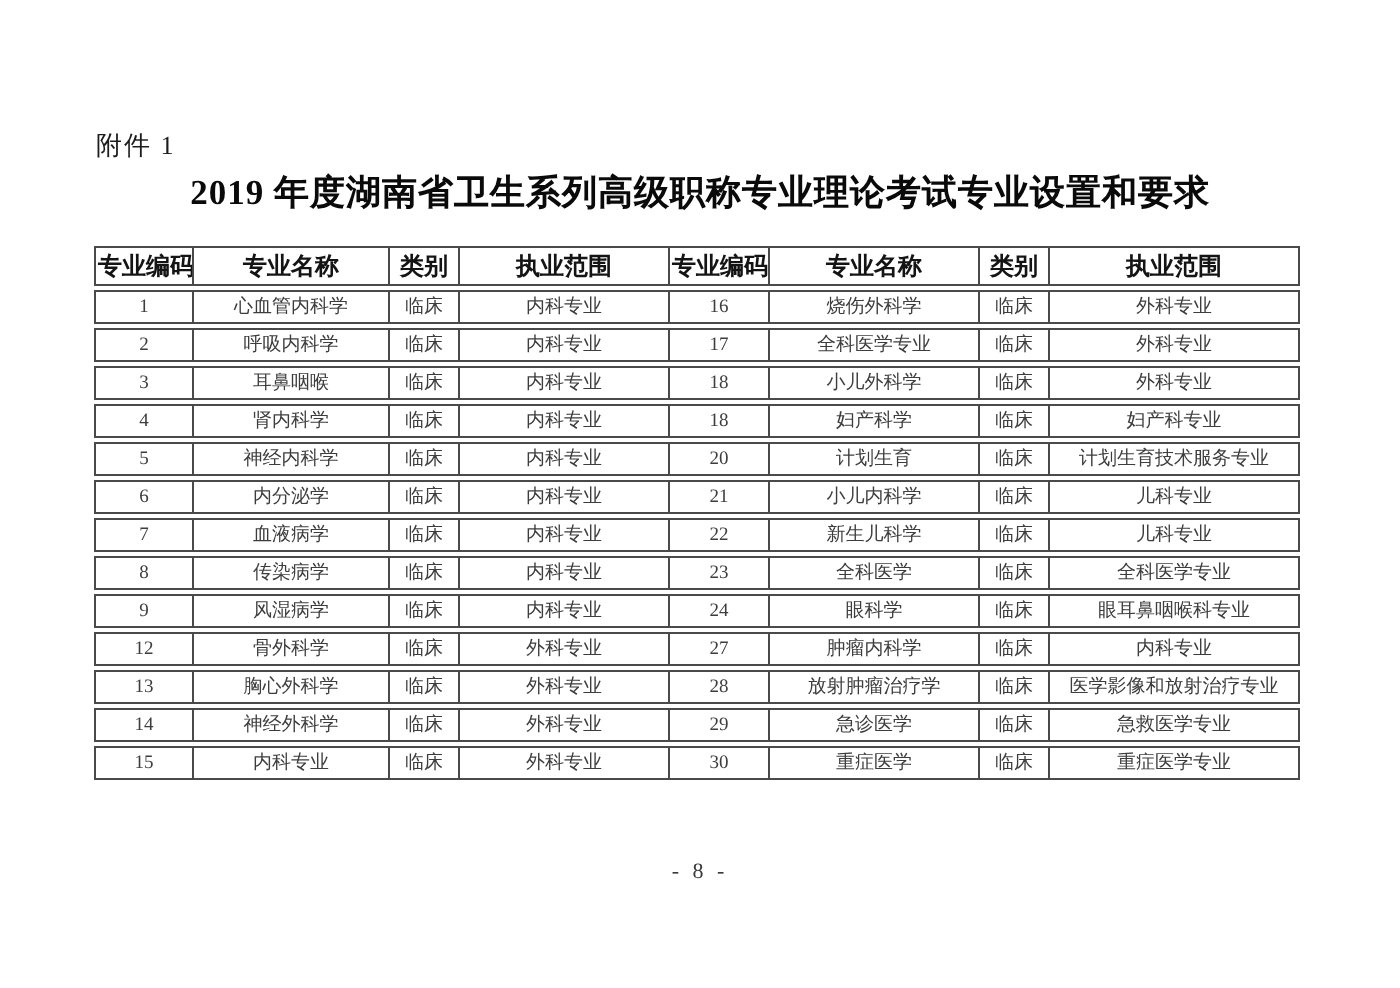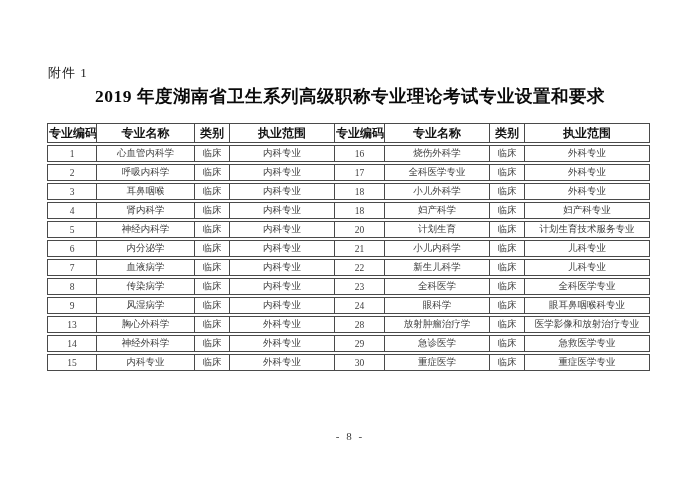--- a/index.html
+++ b/index.html
@@ -162,20 +162,30 @@
           <td class="c0">9</td>
           <td class="c1">风湿病学</td>
           <td class="c2">临床</td>
           <td class="c3">内科专业</td>
           <td class="c4">24</td>
           <td class="c5">眼科学</td>
           <td class="c6">临床</td>
           <td class="c7">眼耳鼻咽喉科专业</td>
         </tr>
         <tr>
+          <td class="c0">12</td>
+          <td class="c1">骨外科学</td>
+          <td class="c2">临床</td>
+          <td class="c3">外科专业</td>
+          <td class="c4">27</td>
+          <td class="c5">肿瘤内科学</td>
+          <td class="c6">临床</td>
+          <td class="c7">内科专业</td>
+        </tr>
+        <tr>
           <td class="c0">13</td>
           <td class="c1">胸心外科学</td>
           <td class="c2">临床</td>
           <td class="c3">外科专业</td>
           <td class="c4">28</td>
           <td class="c5">放射肿瘤治疗学</td>
           <td class="c6">临床</td>
           <td class="c7">医学影像和放射治疗专业</td>
         </tr>
         <tr>

